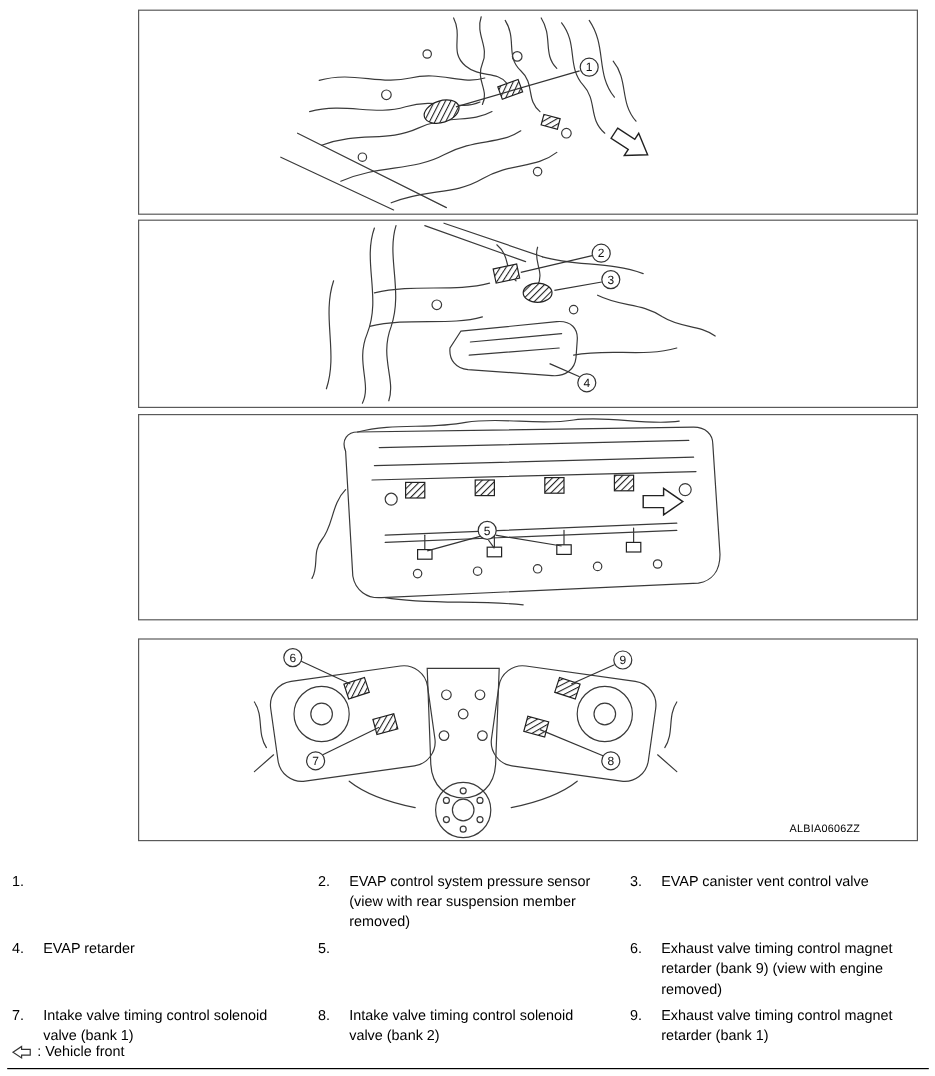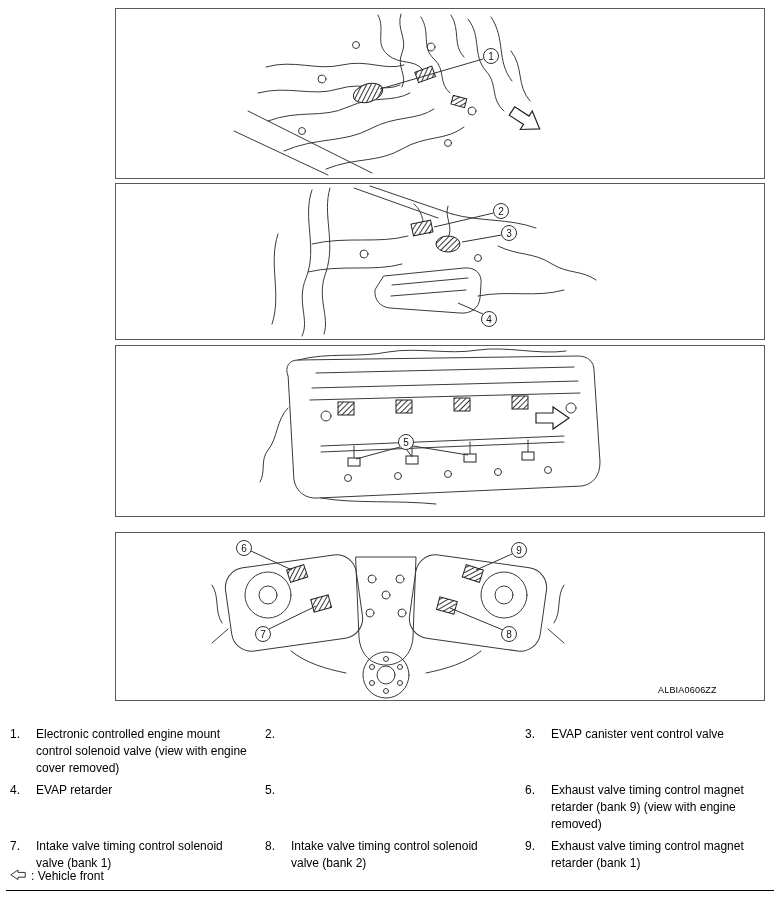--- a/index.html
+++ b/index.html
@@ -37,21 +37,21 @@
     display: grid;
     grid-template-columns: 255px 260px 248px;
     row-gap: 5px;
   }
   .legend-item { display: flex; align-items: flex-start; font-size: 12px; line-height: 17px; }
   .legend-num  { flex: 0 0 26px; }
   .legend-text { padding-right: 16px; }
 
   .vehicle-front {
     position: absolute; top: 869px; left: 10px;
-    display: flex; align-items: flex-start; gap: 5px;
+    display: flex; align-items: flex-end; gap: 5px;
     font-size: 12px; line-height: 14px;
   }
   .vehicle-front svg { display: block; }
 
   .bottom-rule {
     position: absolute; top: 890px; left: 6px; width: 768px;
     border-top: 1px solid #000; height: 0;
   }
 </style>
 </head>
@@ -252,24 +252,24 @@
       <circle cx="403" cy="17" r="7.5" fill="#fff" stroke="#333"></circle>
       <text x="403" y="20.5" class="cnum" text-anchor="middle">9</text>
     </svg>
   </div>
 
   <div class="fig-code">ALBIA0606ZZ</div>
 
   <div class="legend">
     <div class="legend-item">
       <span class="legend-num">1.</span>
-      <span class="legend-text">Electronic controlled engine mount control solenoid valve (view with engine cover removed)</span>
     </div>
     <div class="legend-item">
       <span class="legend-num">2.</span>
+      <span class="legend-text">EVAP control system pressure sensor (view with rear suspension member removed)</span>
     </div>
     <div class="legend-item">
       <span class="legend-num">3.</span>
       <span class="legend-text">EVAP canister vent control valve</span>
     </div>
     <div class="legend-item">
       <span class="legend-num">4.</span>
       <span class="legend-text">EVAP retarder</span>
     </div>
     <div class="legend-item">

